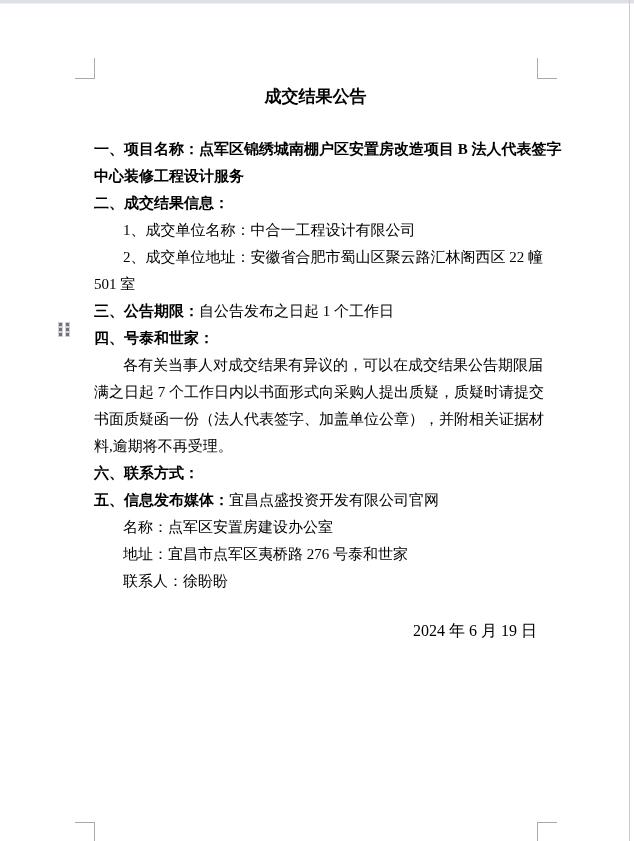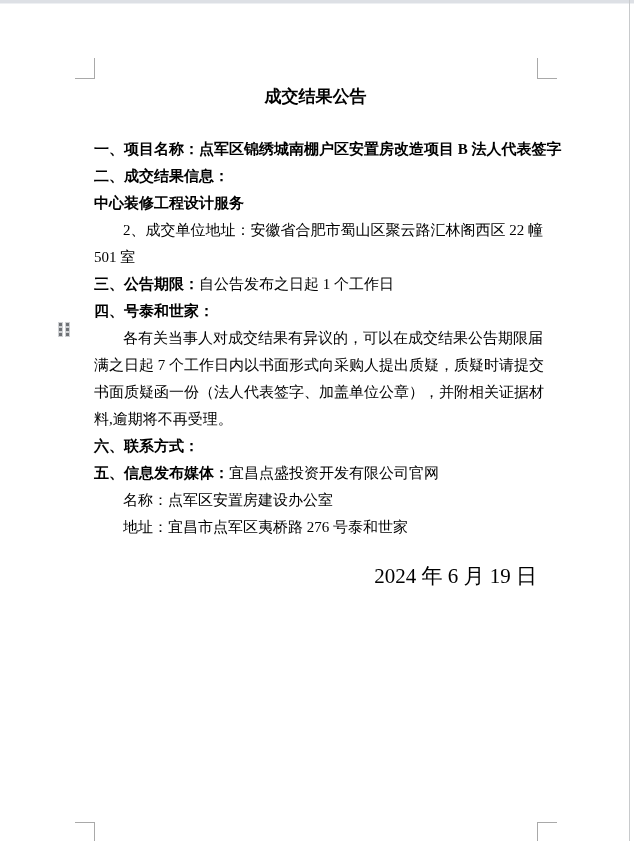--- a/index.html
+++ b/index.html
@@ -71,21 +71,21 @@
   .body-lines .line {
     line-height: 27px;
     font-size: 15px;
     white-space: nowrap;
   }
   .body-lines .line.indent-1 { padding-left: 29px; }
   .body-lines .run.bold { font-weight: 700; }
   .doc-date {
     margin-top: 22px;
     line-height: 27px;
-    font-size: 21px;
+    font-size: 16px;
     text-align: right;
     white-space: nowrap;
   }
 </style>
 </head>
 <body>
 
 <div class="page">
 
   <div class="top-strip"></div>
@@ -102,31 +102,33 @@
       <i></i>
       <i></i>
       <i></i>
       <i></i>
   </div>
 
   <div class="content">
     <div class="doc-title">成交结果公告</div>
     <div class="body-lines" id="body-lines">
         <div class="line"><span class="run bold">一、项目名称：点军区锦绣城南棚户区安置房改造项目 B 法人代表签字</span></div>
+        <div class="line"><span class="run bold">中心装修工程设计服务</span></div>
         <div class="line"><span class="run bold">二、成交结果信息：</span></div>
-        <div class="line"><span class="run bold">中心装修工程设计服务</span></div>
+        <div class="line indent-1"><span class="run">1、成交单位名称：中合一工程设计有限公司</span></div>
         <div class="line indent-1"><span class="run">2、成交单位地址：安徽省合肥市蜀山区聚云路汇林阁西区 22 幢</span></div>
         <div class="line"><span class="run">501 室</span></div>
         <div class="line"><span class="run bold">三、公告期限：</span><span class="run">自公告发布之日起 1 个工作日</span></div>
         <div class="line"><span class="run bold">四、号泰和世家：</span></div>
         <div class="line indent-1"><span class="run">各有关当事人对成交结果有异议的，可以在成交结果公告期限届</span></div>
         <div class="line"><span class="run">满之日起 7 个工作日内以书面形式向采购人提出质疑，质疑时请提交</span></div>
         <div class="line"><span class="run">书面质疑函一份（法人代表签字、加盖单位公章），并附相关证据材</span></div>
         <div class="line"><span class="run">料,逾期将不再受理。</span></div>
         <div class="line"><span class="run bold">六、联系方式：</span></div>
         <div class="line"><span class="run bold">五、信息发布媒体：</span><span class="run">宜昌点盛投资开发有限公司官网</span></div>
         <div class="line indent-1"><span class="run">名称：点军区安置房建设办公室</span></div>
         <div class="line indent-1"><span class="run">地址：宜昌市点军区夷桥路 276 号泰和世家</span></div>
+        <div class="line indent-1"><span class="run">联系人：徐盼盼</span></div>
       </div>
     <div class="doc-date">2024 年 6 月 19 日</div>
   </div>
 
 </div>
 
 </body></html>

